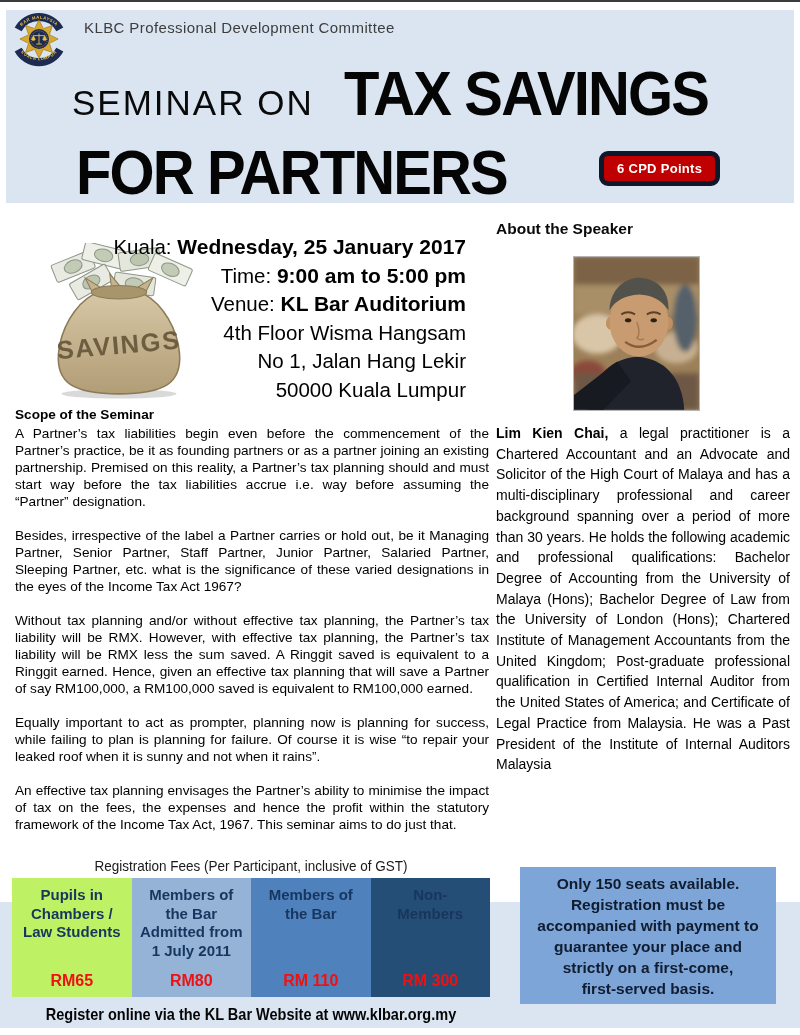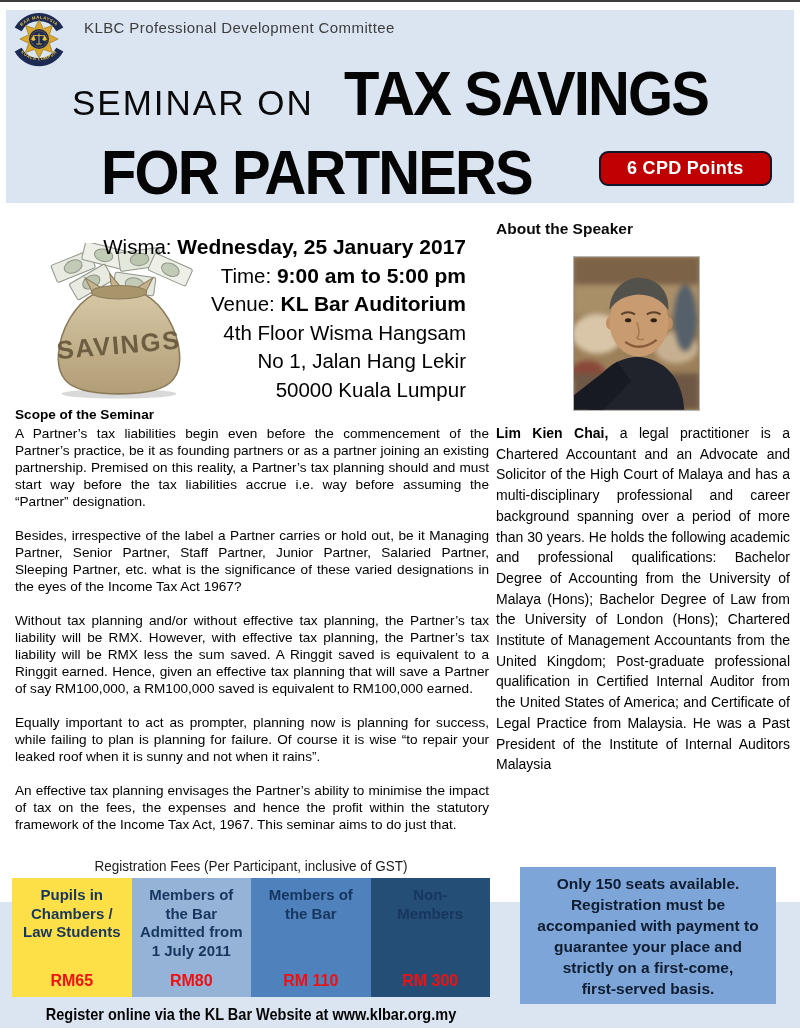--- a/index.html
+++ b/index.html
@@ -14,26 +14,26 @@
   #bottom-band{left:0;top:902px;width:800px;height:126px;}
 
   .logo{position:absolute;left:10px;top:8px;width:58px;height:62px;}
 
   .committee{position:absolute;left:84px;top:19px;font-size:15px;letter-spacing:.4px;color:#3d3d3d;}
 
   .title-row{position:absolute;left:72px;top:57px;display:flex;align-items:baseline;white-space:nowrap;}
   .title-prefix{font-size:35px;font-weight:400;letter-spacing:2px;color:#0a0a0a;}
   .title-main{font-size:63px;font-weight:800;letter-spacing:-2px;transform:scaleX(.92);transform-origin:left bottom;display:inline-block;color:#050505;}
   .title-main.l1{margin-left:30px;}
-  .title-line2{position:absolute;left:101px;top:141px;line-height:1;}
+  .title-line2{position:absolute;left:76px;top:141px;line-height:1;}
 
   .cpd-badge{
     position:absolute;left:599px;top:151px;
-    background:#c00000;border:2px solid #0f172a;border-radius:9px;
-    color:#fff;font-weight:bold;font-size:18px;padding:5px 26px;letter-spacing:.3px;
+    background:#c00000;border:5px solid #0f172a;border-radius:9px;
+    color:#fff;font-weight:bold;font-size:13px;padding:5px 13px;letter-spacing:.3px;
   }
 
   .savings-bag{position:absolute;left:42px;top:243px;width:154px;height:156px;}
 
   .event-details{
     position:absolute;left:100px;top:233px;width:366px;
     text-align:right;font-size:20.5px;line-height:28.5px;white-space:nowrap;
   }
   .event-details b{font-size:21px;}
 
@@ -140,21 +140,21 @@
         </g>
     </g>
     <ellipse cx="75" cy="147" rx="56" ry="4.5" fill="#000" opacity=".15"></ellipse>
     <path d="M50,50 C32,60 18,84 16,108 C14,136 30,147 75,147 C120,147 136,136 134,108 C132,84 118,60 100,50 C94,45 56,45 50,50 Z" fill="url(#bagGrad)" stroke="#8a7a58" stroke-width="1.5"></path>
     <path d="M50,50 L42,34 L58,44 Z M100,50 L108,34 L92,44 Z M68,46 L66,30 L76,42 Z" fill="#c4b38c" stroke="#8a7a58" stroke-width="1"></path>
     <ellipse cx="75" cy="48" rx="27" ry="6.5" fill="#a8956c" stroke="#8a7a58" stroke-width="1"></ellipse>
     <text x="75" y="108" text-anchor="middle" font-family="Liberation Sans, sans-serif" font-size="25" font-weight="bold" fill="#6e5d40" letter-spacing="1.5" transform="rotate(-5 75 104)">SAVINGS</text>
   </svg>
 
   <div class="event-details">
-    <div><span>Wisma:</span> <b>Wednesday, 25 January 2017</b></div>
+    <div><span>Kuala:</span> <b>Wednesday, 25 January 2017</b></div>
     <div><span>Time:</span> <b>9:00 am to 5:00 pm</b></div>
     <div><span>Venue:</span> <b>KL Bar Auditorium</b></div>
     <div>4th Floor Wisma Hangsam</div>
     <div>No 1, Jalan Hang Lekir</div>
     <div>50000 Kuala Lumpur</div>
   </div>
 
   <div class="about-heading">About the Speaker</div>
 
   <svg class="speaker-photo" viewBox="0 0 127 155">
@@ -193,21 +193,21 @@
     <p>Besides, irrespective of the label a Partner carries or hold out, be it Managing Partner, Senior Partner, Staff Partner, Junior Partner, Salaried Partner, Sleeping Partner, etc. what is the significance of these varied designations in the eyes of the Income Tax Act 1967?</p>
     <p>Without tax planning and/or without effective tax planning, the Partner’s tax liability will be RMX. However, with effective tax planning, the Partner’s tax liability will be RMX less the sum saved. A Ringgit saved is equivalent to a Ringgit earned. Hence, given an effective tax planning that will save a Partner of say RM100,000, a RM100,000 saved is equivalent to RM100,000 earned.</p>
     <p>Equally important to act as prompter, planning now is planning for success, while failing to plan is planning for failure. Of course it is wise “to repair your leaked roof when it is sunny and not when it rains”.</p>
     <p>An effective tax planning envisages the Partner’s ability to minimise the impact of tax on the fees, the expenses and hence the profit within the statutory framework of the Income Tax Act, 1967. This seminar aims to do just that.</p>
   </div>
 
   <div class="bio"><span class="name">Lim Kien Chai,</span><span> a legal practitioner is a Chartered Accountant and an Advocate and Solicitor of the High Court of Malaya and has a multi-disciplinary professional and career background spanning over a period of more than 30 years. He holds the following academic and professional qualifications: Bachelor Degree of Accounting from the University of Malaya (Hons); Bachelor Degree of Law from the University of London (Hons); Chartered Institute of Management Accountants from the United Kingdom; Post-graduate professional qualification in Certified Internal Auditor from the United States of America; and Certificate of Legal Practice from Malaysia. He was a Past President of the Institute of Internal Auditors Malaysia</span></div>
 
   <div class="fees-title">Registration Fees (Per Participant, inclusive of GST)</div>
   <div class="fees-table">
-    <div class="fee-col" style="background: #fde047;">
+    <div class="fee-col" style="background: #bef264;">
       <div class="fee-label">Pupils in
 Chambers /
 Law Students</div>
       <div class="fee-price" style="color: rgb(238, 17, 17);">RM65</div>
     </div>
     <div class="fee-col" style="background: rgb(149, 179, 215);">
       <div class="fee-label">Members of
 the Bar
 Admitted from
 1 July 2011</div>

